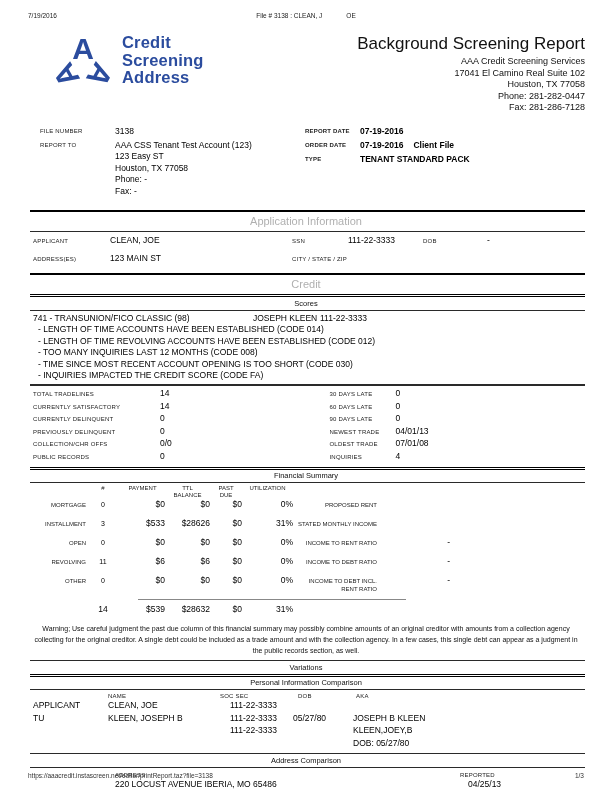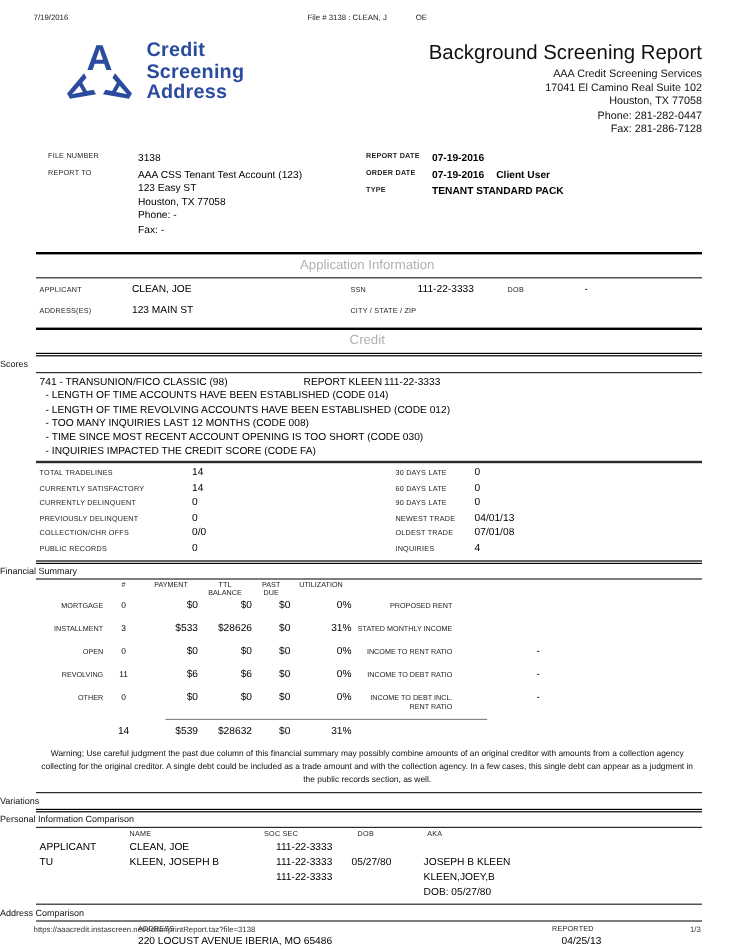--- a/index.html
+++ b/index.html
@@ -33,21 +33,21 @@
   .val { font-size:8.5px; color:#000; }
   .val .vline { line-height:11.5px; }
   .ordergap { display:inline-block; width:10px; }
 
   
   .hrk { border-top:2.5px solid #000; margin:0 27px 0 30px; }
   .hr1 { border-top:1px solid #2a2a2a; margin:0 27px 0 30px; }
   .hrd { height:3px; border-top:1.2px solid #000; border-bottom:1.2px solid #000; margin:0 27px 0 30px; }
 
   .sec-gray { font-size:11px; color:#b0b0b0; text-align:center; padding:3px 0 4px 0; }
-  .sub-head { font-size:7.5px; color:#111; text-align:left; padding:1.5px 0 2px 0; }
+  .sub-head { font-size:7.5px; color:#111; text-align:center; padding:1.5px 0 2px 0; }
 
   
   .ai-row { display:grid; grid-template-columns:77px 182px 56px 75px 64px auto;
             align-items:baseline; height:17.5px; padding-left:3px; margin:0 27px 0 30px; }
   .ai-row .lbl { padding-top:0; }
 
   
   .scores { margin:2px 27px 2px 30px; }
   .score-head { display:grid; grid-template-columns:220px 67px auto; font-size:8.5px; line-height:11.5px; padding-left:3px; }
   .factor { font-size:8.5px; line-height:11.6px; padding-left:8px; }
@@ -140,21 +140,21 @@
         </span>
       </div>
     </div>
     <div class="fi-right">
       <div class="fi-row">
         <span class="lbl">REPORT DATE</span>
         <span class="val">07-19-2016</span>
       </div>
       <div class="fi-row">
         <span class="lbl">ORDER DATE</span>
-        <span class="val"><span>07-19-2016</span><span class="ordergap"></span><span>Client User</span></span>
+        <span class="val"><span>07-19-2016</span><span class="ordergap"></span><span>Client File</span></span>
       </div>
       <div class="fi-row">
         <span class="lbl">TYPE</span>
         <span class="val">TENANT STANDARD PACK</span>
       </div>
     </div>
   </div>
 
   <div class="hrk" style="margin-top:9px;"></div>
 
@@ -178,21 +178,21 @@
   <div class="hrk" style="margin-top:3px;"></div>
 
   <div class="sec-gray">Credit</div>
   <div class="hrd"></div>
   <div class="sub-head">Scores</div>
   <div class="hr1"></div>
 
   <div class="scores">
     <div class="score-head">
       <span>741 - TRANSUNION/FICO CLASSIC (98)</span>
-      <span>REPORT KLEEN</span>
+      <span>JOSEPH KLEEN</span>
       <span>111-22-3333</span>
     </div>
     <div class="factor">- LENGTH OF TIME ACCOUNTS HAVE BEEN ESTABLISHED (CODE 014)</div>
     <div class="factor">- LENGTH OF TIME REVOLVING ACCOUNTS HAVE BEEN ESTABLISHED (CODE 012)</div>
     <div class="factor">- TOO MANY INQUIRIES LAST 12 MONTHS (CODE 008)</div>
     <div class="factor">- TIME SINCE MOST RECENT ACCOUNT OPENING IS TOO SHORT (CODE 030)</div>
     <div class="factor">- INQUIRIES IMPACTED THE CREDIT SCORE (CODE FA)</div>
   </div>
 
   <div class="hr1"></div>

